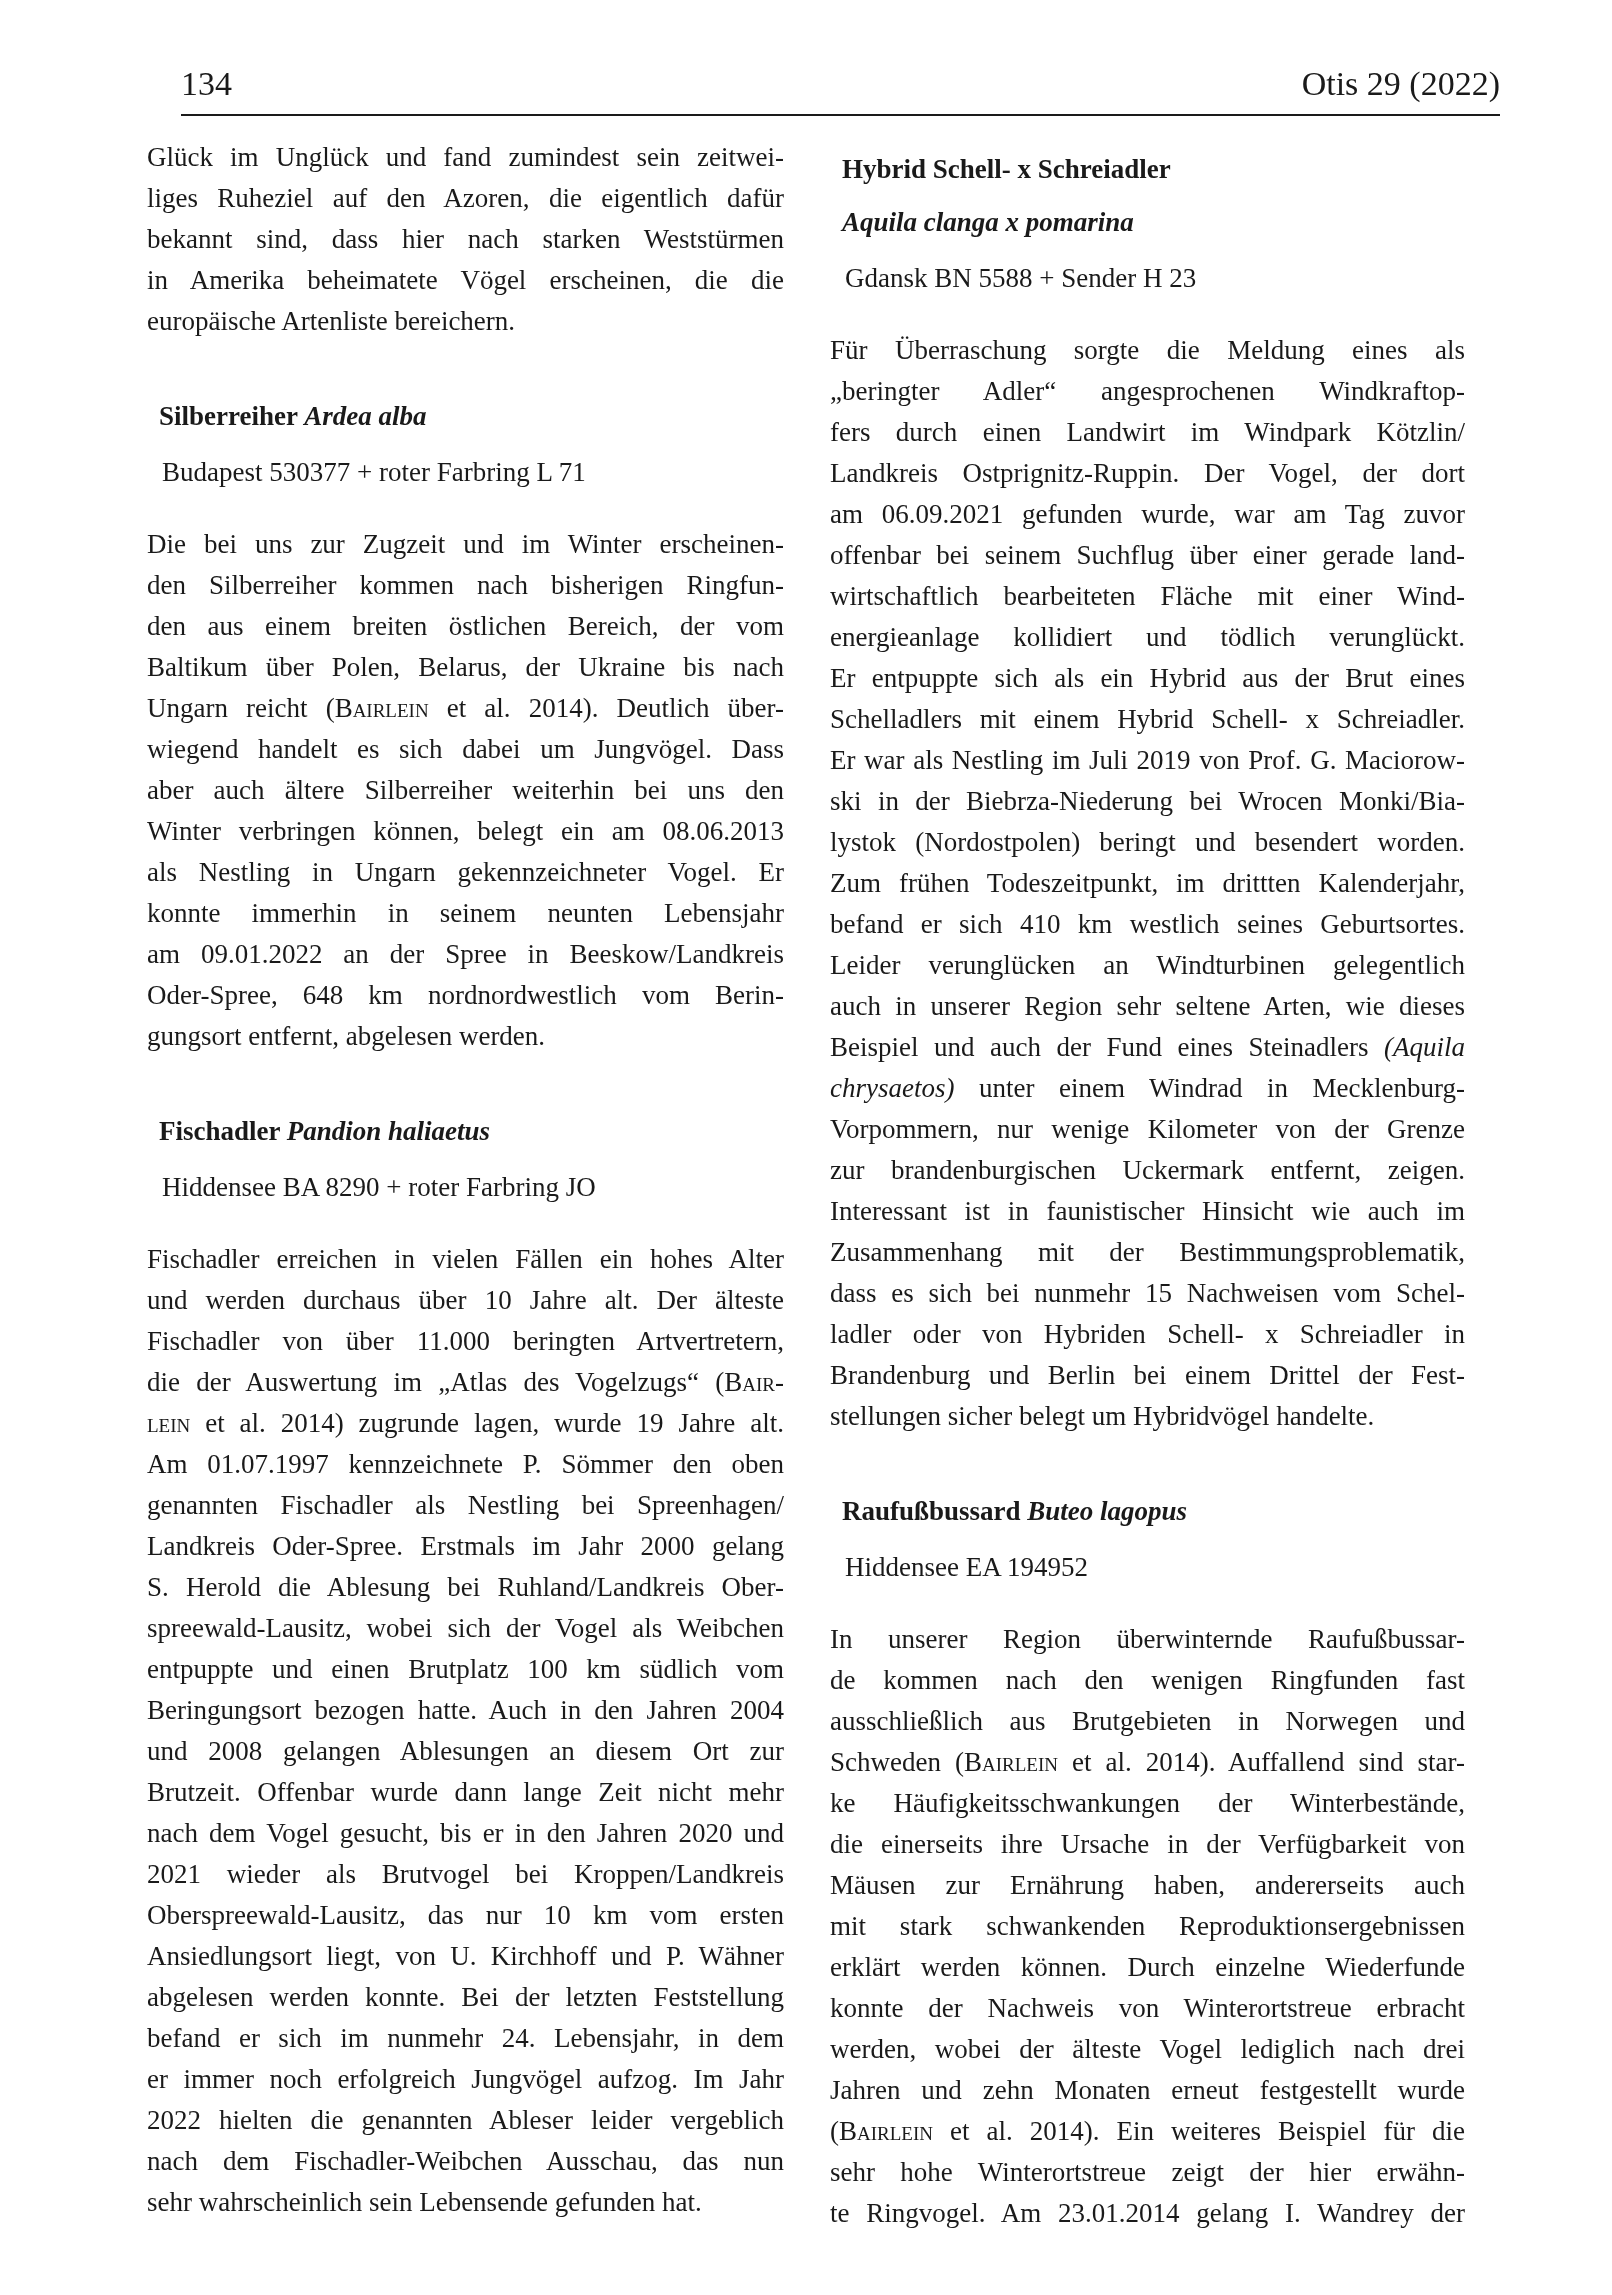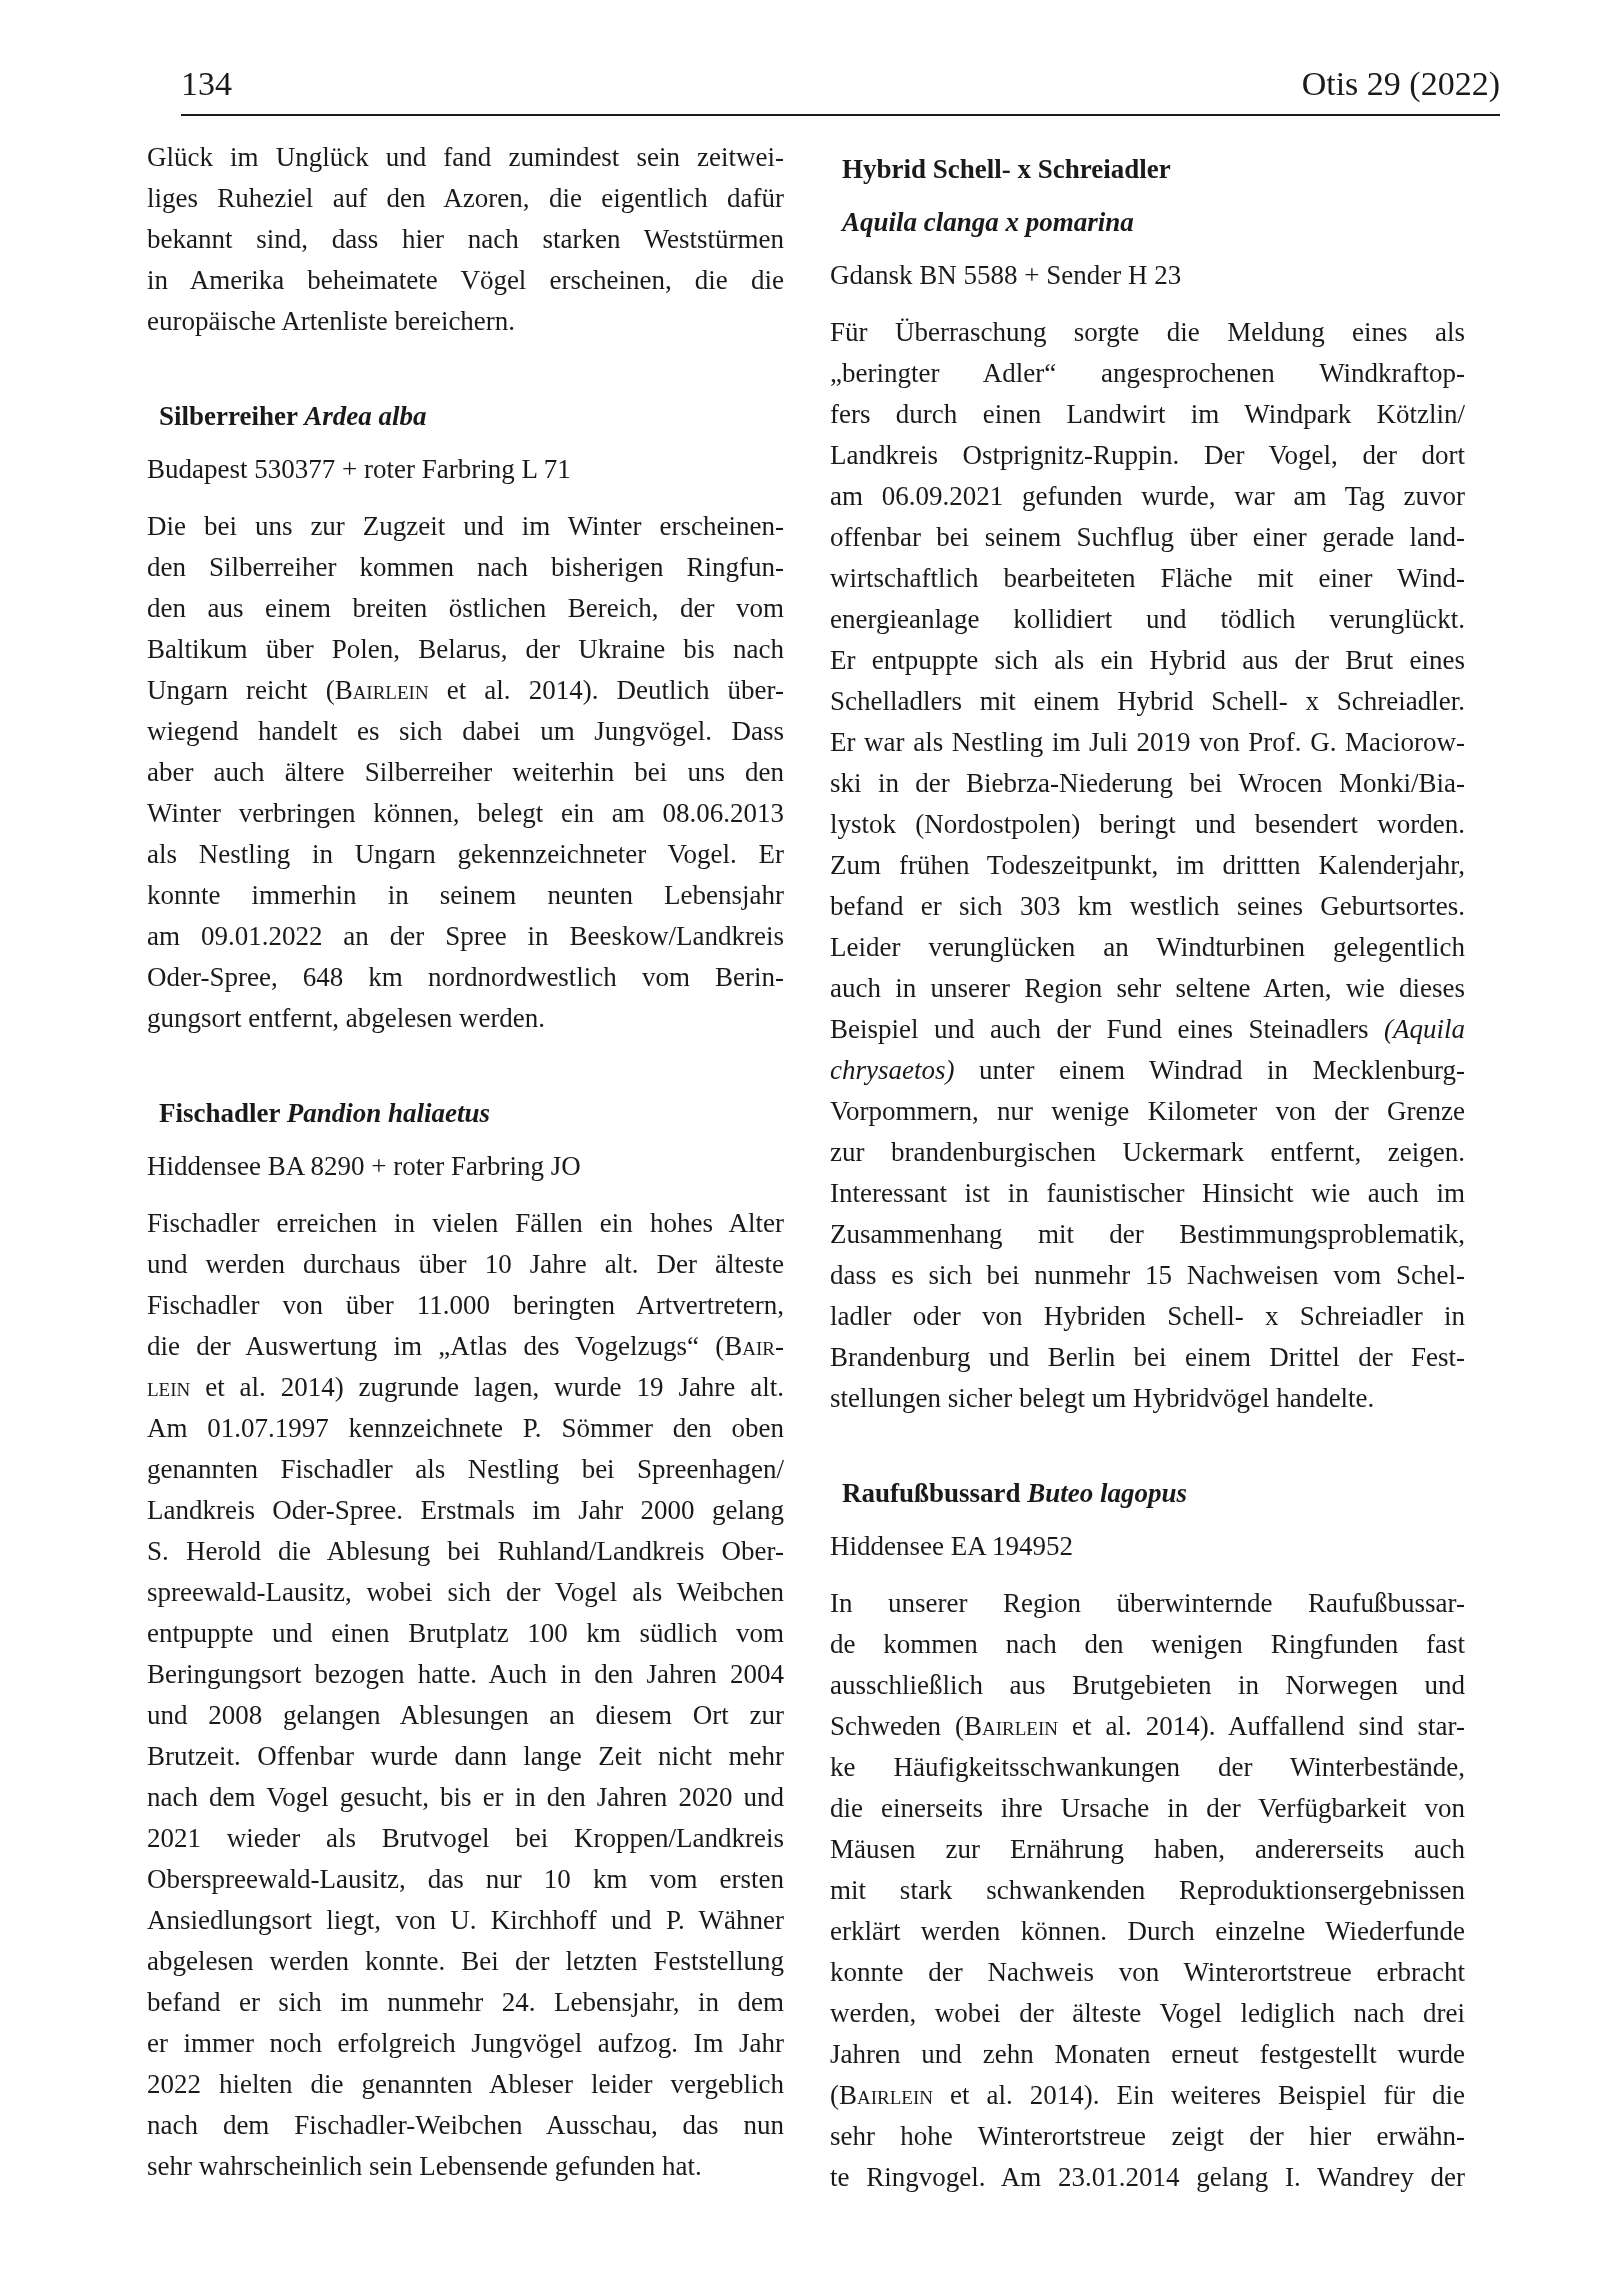--- a/index.html
+++ b/index.html
@@ -9,21 +9,21 @@
             border-bottom: 2.4px solid #1a1a1a; margin-left: 34px; }
   .header .page-num { position: absolute; left: 0; top: 0; font-size: 34px; line-height: 40px; }
   .header .journal { position: absolute; right: 0; top: 0; font-size: 34px; line-height: 40px; }
   .col { position: absolute; top: 137px; width: 637px; font-size: 27px; line-height: 41px; }
   .col.left { left: 147px; }
   .col.right { left: 830px; width: 635px; }
   .gap { height: 39px; }
   .gap-big { height: 42px; }
   .title { font-weight: bold; margin: 12px; }
   .title i { font-weight: bold; }
-  .ring { margin: 0; }
+  .ring { margin: 15px; }
   .sc { font-variant: small-caps; }
   .line { display: block; text-align: justify; text-align-last: justify; white-space: nowrap; }
   .line.last { text-align-last: left; }
 </style>
 </head>
 <body>
 
 <div class="header">
   <span class="page-num">134</span>
   <span class="journal">Otis 29 (2022)</span>
@@ -111,21 +111,21 @@
       <span class="line">am 06.09.2021 gefunden wurde, war am Tag zuvor</span>
       <span class="line">offenbar bei seinem Suchflug über einer gerade land-</span>
       <span class="line">wirtschaftlich bearbeiteten Fläche mit einer Wind-</span>
       <span class="line">energieanlage kollidiert und tödlich verunglückt.</span>
       <span class="line">Er entpuppte sich als ein Hybrid aus der Brut eines</span>
       <span class="line">Schelladlers mit einem Hybrid Schell- x Schreiadler.</span>
       <span class="line">Er war als Nestling im Juli 2019 von Prof. G. Maciorow-</span>
       <span class="line">ski in der Biebrza-Niederung bei Wrocen Monki/Bia-</span>
       <span class="line">lystok (Nordostpolen) beringt und besendert worden.</span>
       <span class="line">Zum frühen Todeszeitpunkt, im drittten Kalenderjahr,</span>
-      <span class="line">befand er sich 303 km westlich seines Geburtsortes.</span>
+      <span class="line">befand er sich 410 km westlich seines Geburtsortes.</span>
       <span class="line">Leider verunglücken an Windturbinen gelegentlich</span>
       <span class="line">auch in unserer Region sehr seltene Arten, wie dieses</span>
       <span class="line">Beispiel und auch der Fund eines Steinadlers <i>(Aquila</i></span>
       <span class="line"><i>chrysaetos)</i> unter einem Windrad in Mecklenburg-</span>
       <span class="line">Vorpommern, nur wenige Kilometer von der Grenze</span>
       <span class="line">zur brandenburgischen Uckermark entfernt, zeigen.</span>
       <span class="line">Interessant ist in faunistischer Hinsicht wie auch im</span>
       <span class="line">Zusammenhang mit der Bestimmungsproblematik,</span>
       <span class="line">dass es sich bei nunmehr 15 Nachweisen vom Schel-</span>
       <span class="line">ladler oder von Hybriden Schell- x Schreiadler in</span>

